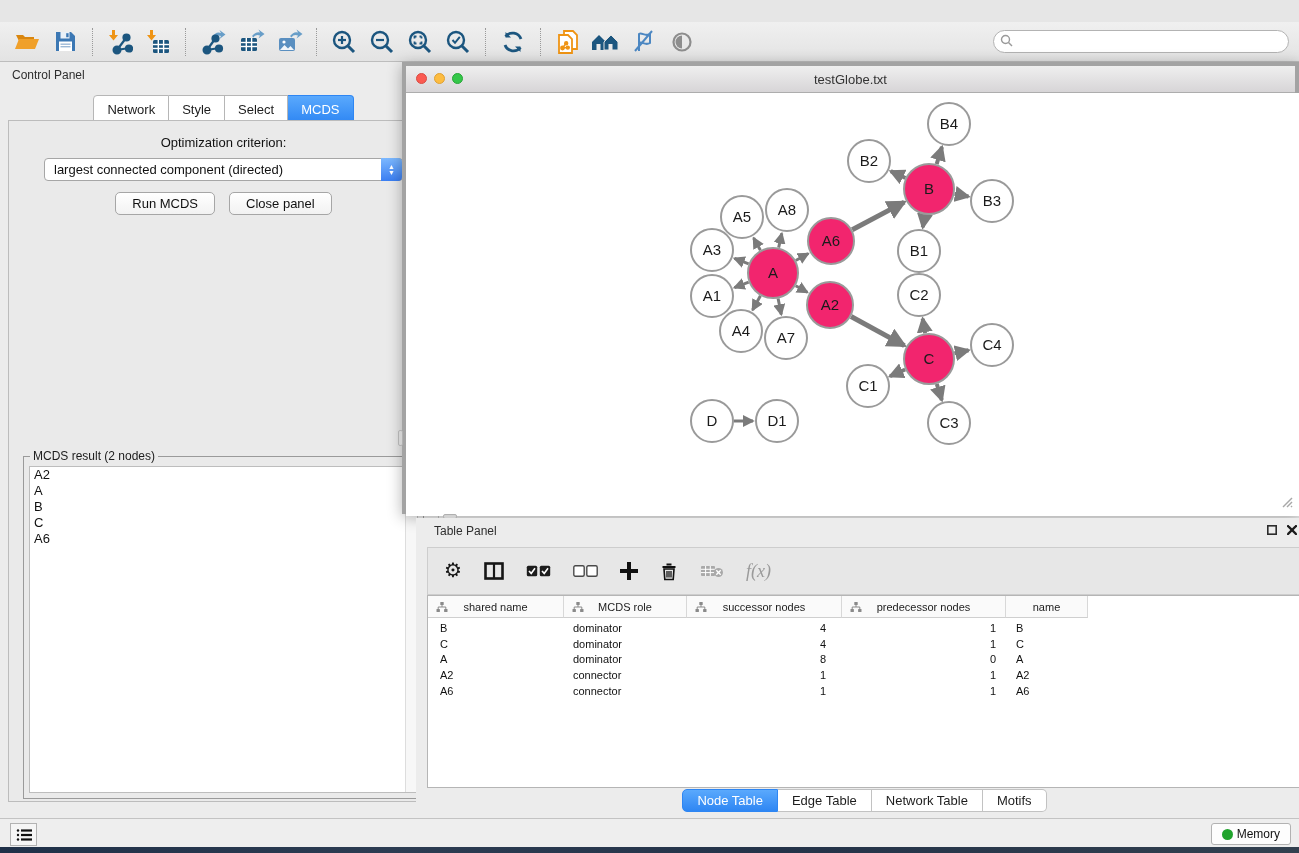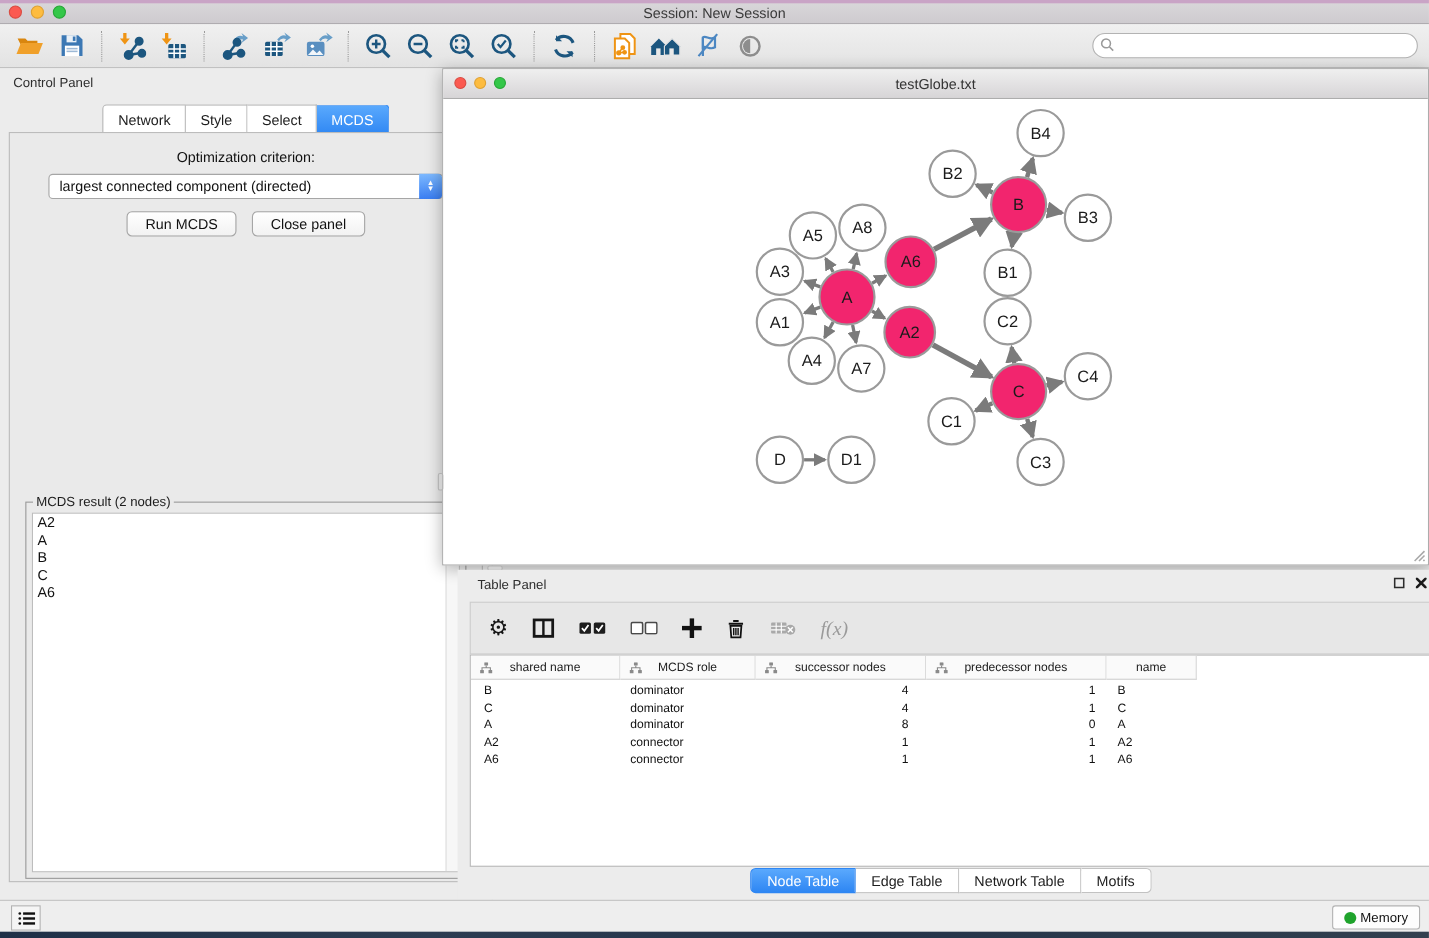--- a/index.html
+++ b/index.html
@@ -63,21 +63,21 @@
   .result-legend { position:absolute; left:6px; top:-8px; background:#eaeaea; padding:0 3px;
     font-size:12px; color:#1c1c1c; }
   .result-list { position:absolute; left:5px; right:5px; top:9px; bottom:5px; background:#fff;
     border:1px solid #bdbdbd; overflow:hidden; }
   .result-item { font-size:13px; color:#111; line-height:16px; padding-left:4px; }
   .result-scroll { position:absolute; right:0; top:0; bottom:0; width:12px; background:#f7f7f7;
     border-left:1px solid #ddd; }
 
   
   .net-window { position:absolute; left:402px; top:62px; width:897px; height:452px;
-    background:#fff; border:1px solid #a3a3a3; box-shadow:0 3px 14px rgba(0,0,0,.30); }
+    background:#fff; border:4px solid #a3a3a3; box-shadow:0 3px 14px rgba(0,0,0,.30); }
   .net-titlebar { position:absolute; left:0; top:0; right:0; height:27px;
     background:linear-gradient(#efefef,#d7d5d7); border-bottom:1px solid #adadad; }
   .net-titlebar .nt-title { position:absolute; left:0; right:0; top:0; height:27px;
     text-align:center; line-height:27px; font-size:13px; color:#333; }
   .net-lights { position:absolute; left:10px; top:7px; display:flex; gap:7px; }
   .net-canvas { position:absolute; left:0; top:27px; width:895px; height:423px; background:#fff; }
   .resize-grip { position:absolute; right:2px; bottom:2px; }
   .h-grip { position:absolute; left:443px; top:514px; width:14px; height:5px;
     background:#d2d2d2; border:1px solid #b0b0b0; border-radius:2px; }
   .v-grip { position:absolute; left:398px; top:430px; width:5px; height:16px;
@@ -118,28 +118,20 @@
     gap:4px; padding:0 10px; font-size:12px; color:#111; }
   .memory-dot { width:11px; height:11px; border-radius:50%; background:#1fa32c; }
   .desktop-strip { position:absolute; left:0; top:847px; width:1299px; height:6px;
     background:linear-gradient(90deg,#1f3048,#2c3c52 30%,#243349 60%,#32404f); }
 </style>
 </head>
 <body>
 
 <div class="app">
 
-  <div class="titlebar">
-    <div class="lights">
-      <div class="light red"></div>
-      <div class="light yellow"></div>
-      <div class="light green"></div>
-    </div>
-    <div class="tl-title">Session: New Session</div>
-  </div>
 
   <div class="toolbar">
     <div style="width:8px"></div>
     <div class="tb-btn">
       <svg width="26" height="24" viewBox="0 0 26 24">
         <path d="M2 5 h7 l2 2 h9 v4 H5 Z" fill="#d9860f"></path>
         <path d="M1 19 L5 9 h20 l-4 10 Z" fill="#f0a02a"></path>
       </svg>
     </div>
     <div class="tb-btn">

